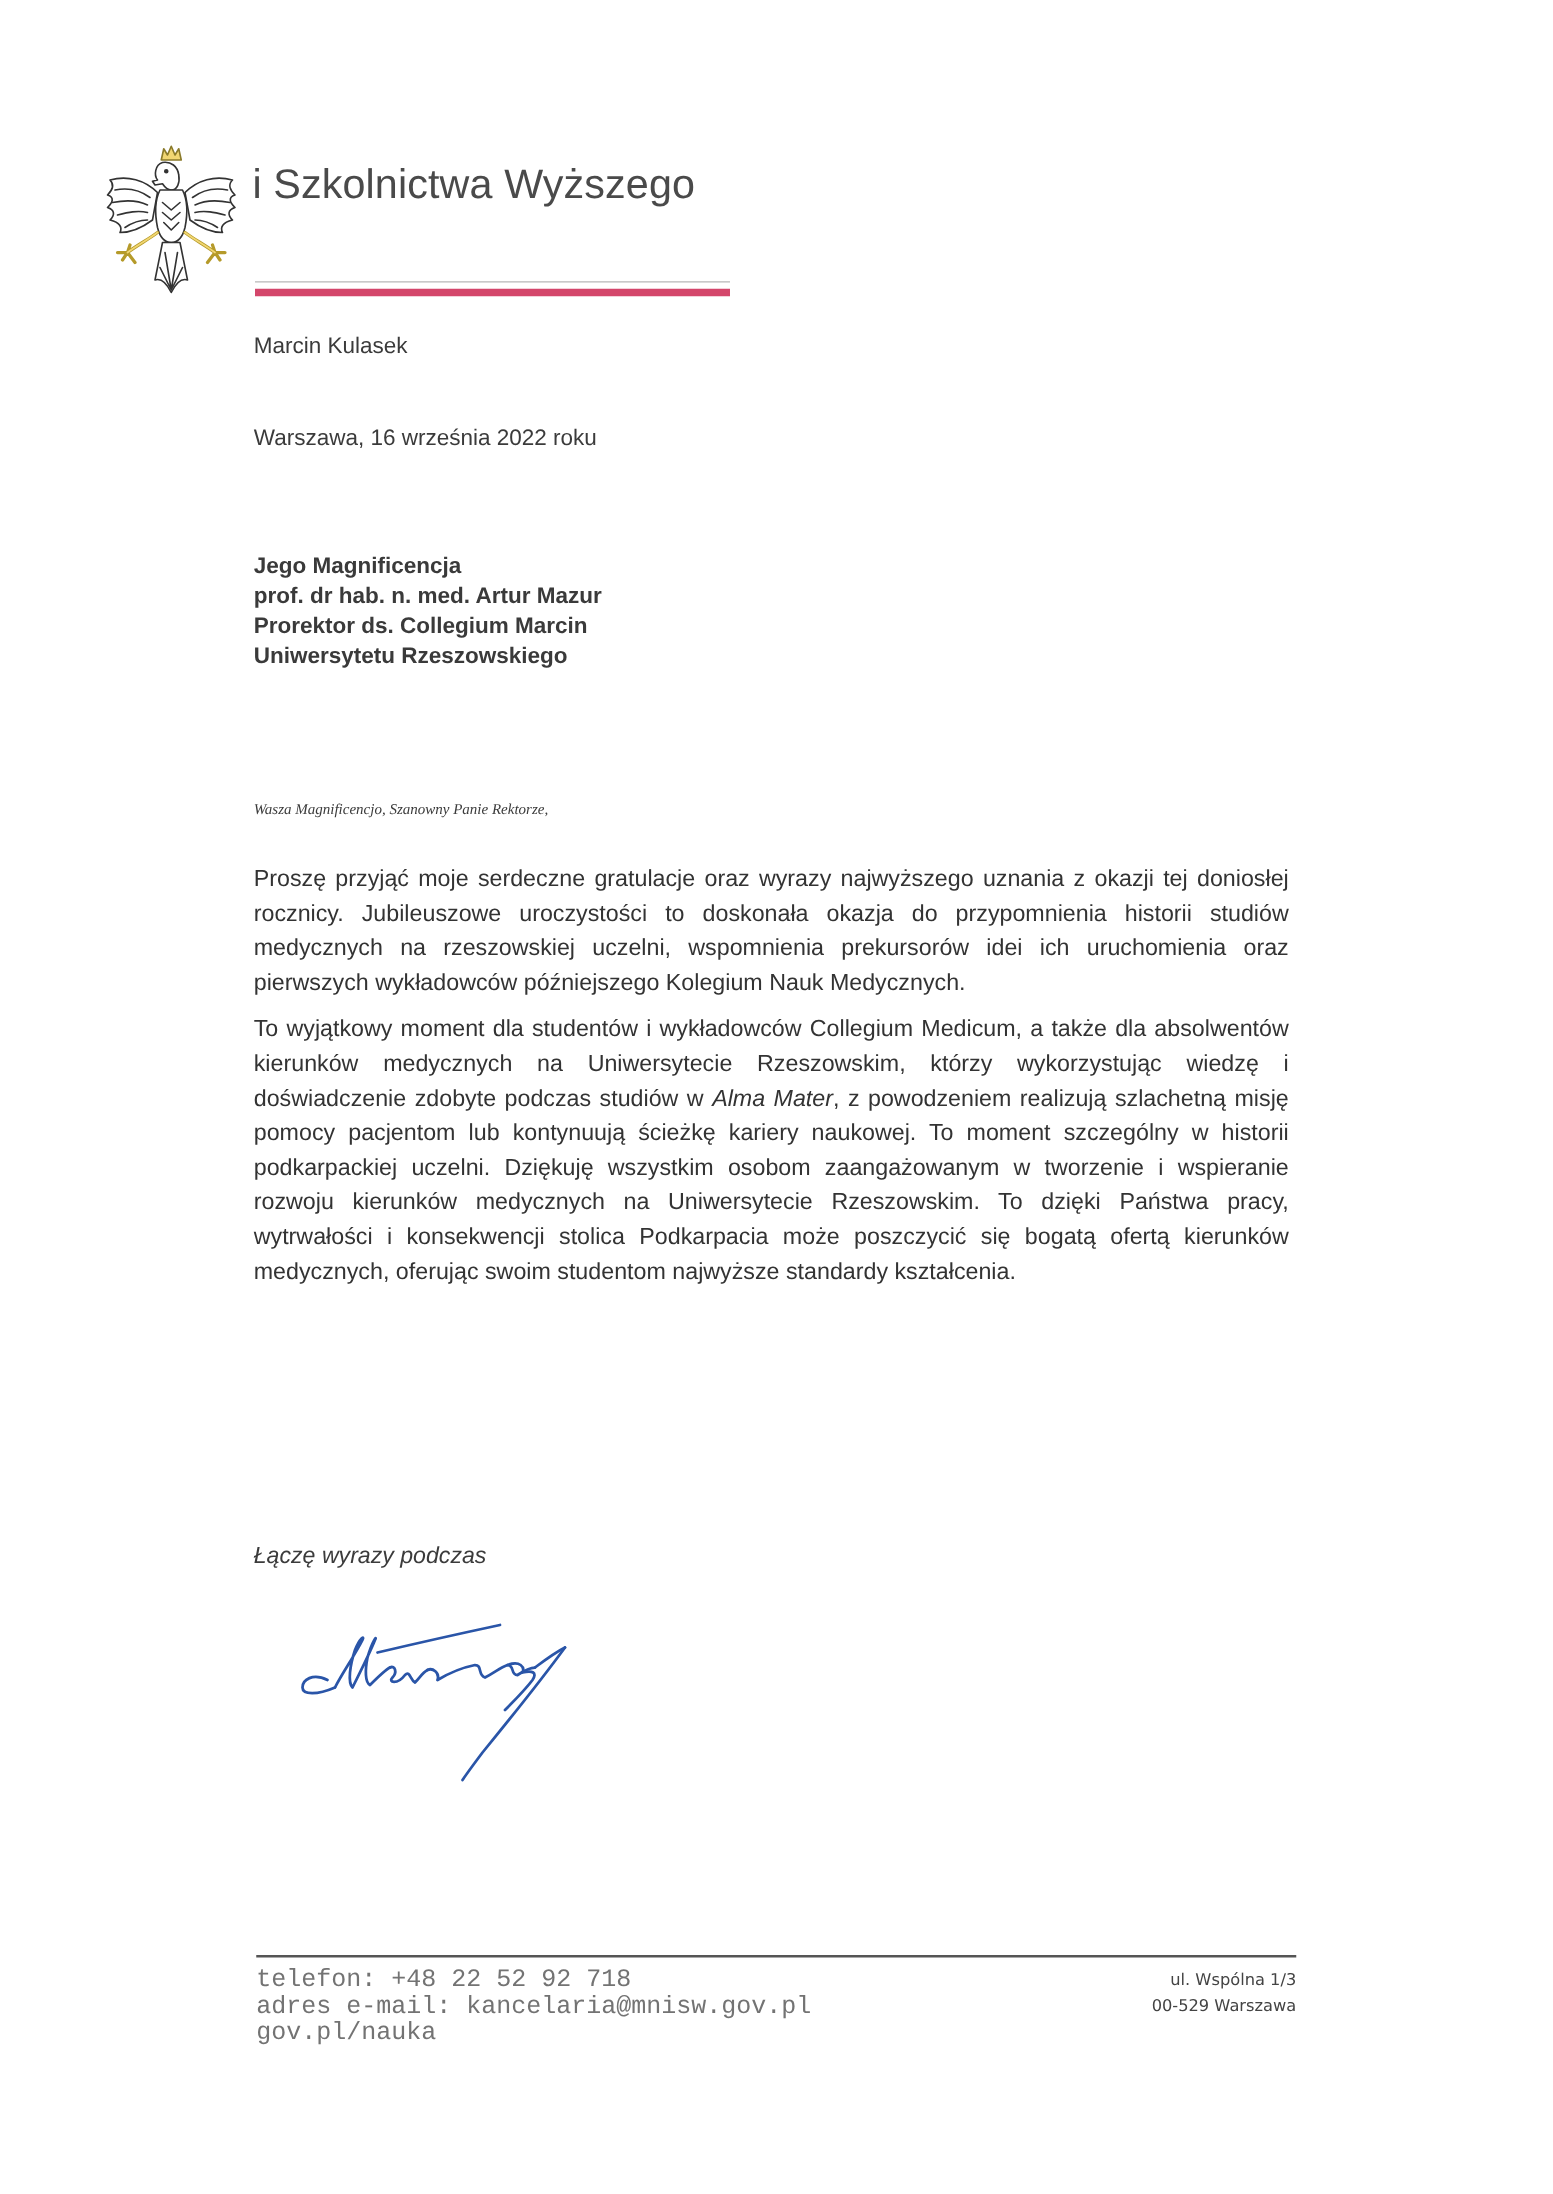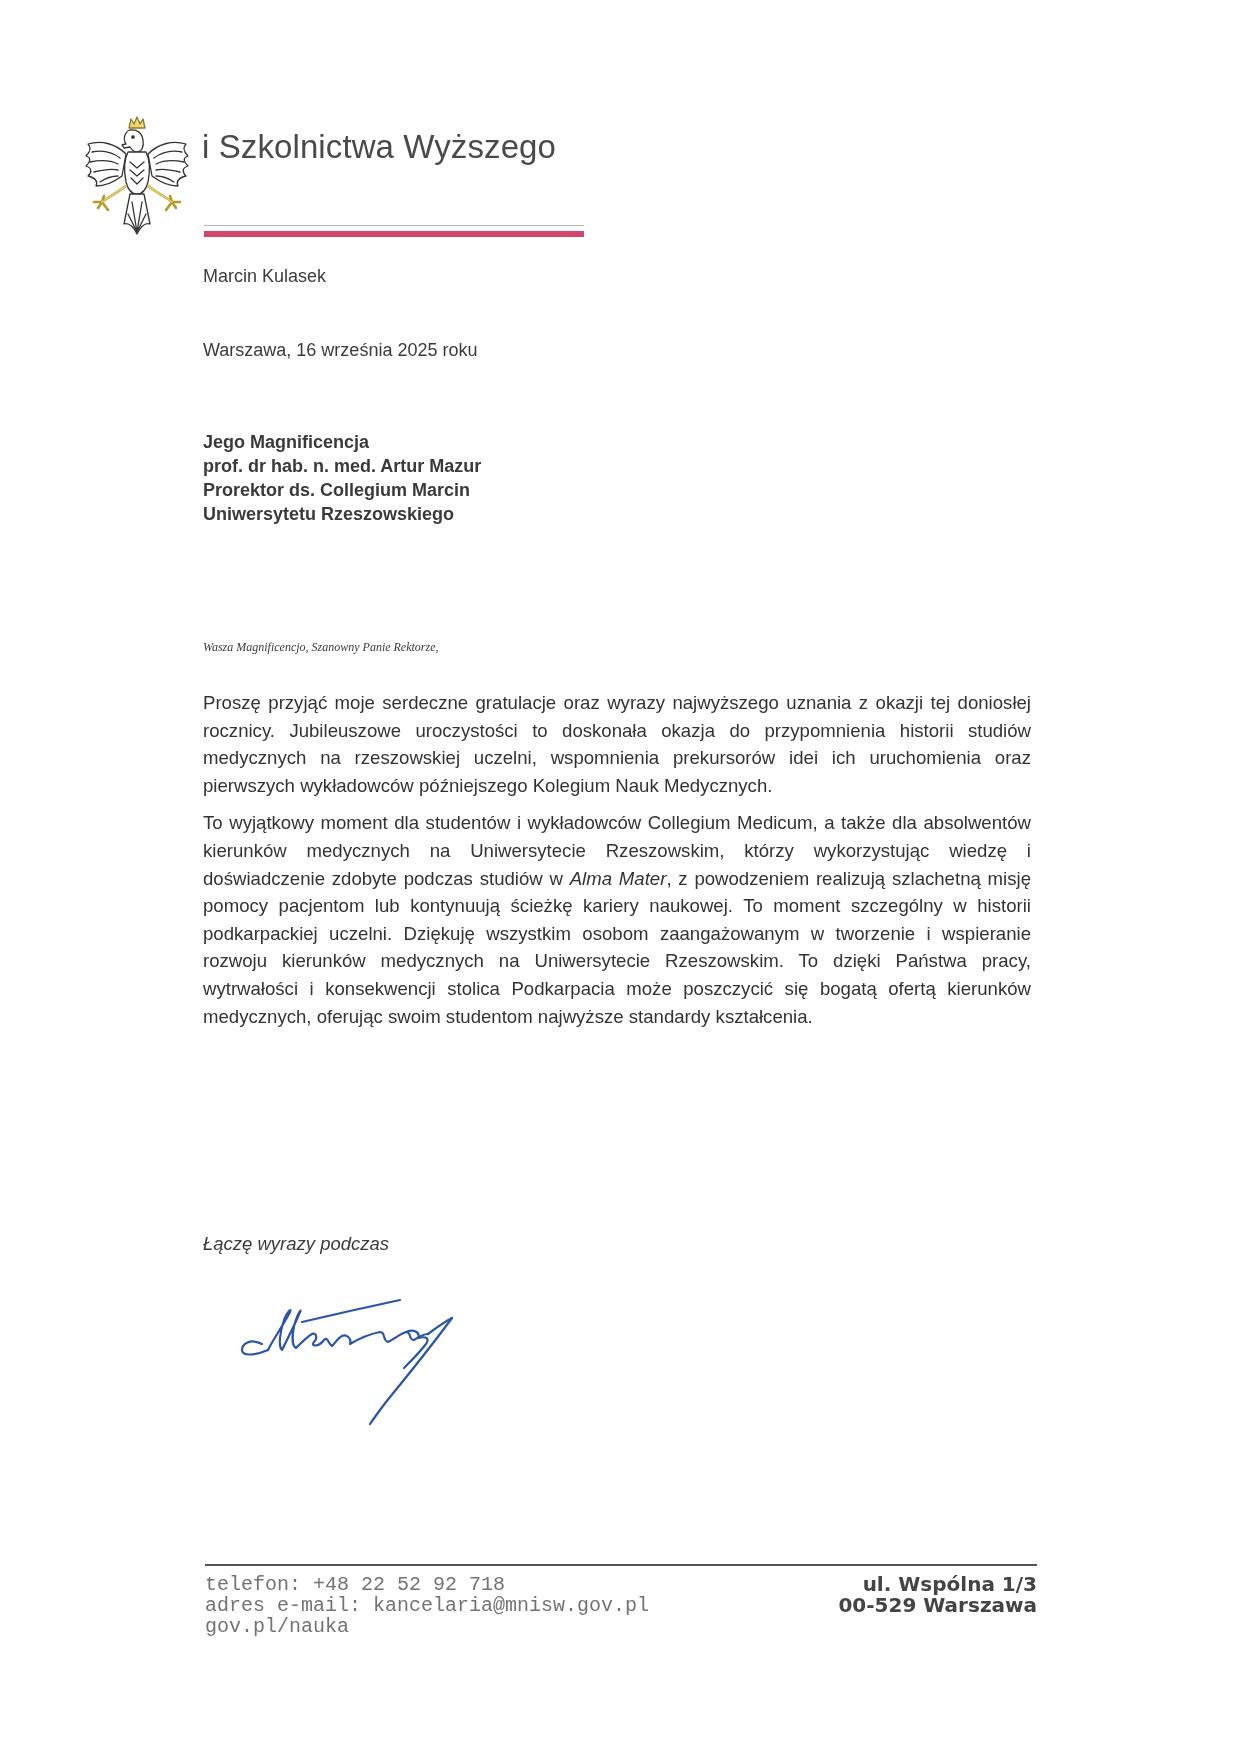--- a/index.html
+++ b/index.html
@@ -19,21 +19,21 @@
     color: #4a4a4a; letter-spacing: 0.1px;
     white-space: nowrap;
   }
   .rule-gray { left: 204px; top: 225px; width: 380px; height: 1px; background: #b8b8b8; }
   .rule-red { left: 204px; top: 231px; width: 380px; height: 6px; background: #d4466b; }
 
   .sender { left: 203px; top: 266px; font-size: 18px; color: #3b3b3b; white-space: nowrap; }
   .date { left: 203px; top: 340px; font-size: 18px; color: #3b3b3b; white-space: nowrap; }
 
   .recipient {
-    left: 203px; top: 430px;
+    left: 203px; top: 440px;
     font-size: 18px; line-height: 24px; font-weight: bold; color: #3a3a3a;
   }
   .recipient div { white-space: nowrap; }
 
   .greeting {
     left: 203px; top: 640px; font-size: 12px; font-style: italic; color: #3b3b3b;
     white-space: nowrap;
     font-family: Liberation Serif, serif;
   }
   .body-text {
@@ -49,24 +49,23 @@
   }
   .signature { left: 240px; top: 1298px; width: 300px; height: 130px; }
 
   .footer-rule { left: 205px; top: 1564px; width: 832px; height: 1.5px; background: #555; }
   .footer-left {
     left: 205px; top: 1574px; font-size: 20px; line-height: 21px; color: #737373;
     font-family: Liberation Mono, monospace;
   }
   .footer-left div, .footer-right div { white-space: nowrap; }
   .footer-right {
-    right: 205px; top: 1574px; font-size: 20px; line-height: 21px; color: #444;
+    right: 205px; top: 1574px; font-size: 13px; line-height: 21px; color: #444;
     text-align: right;
     font-family: "DejaVu Sans", sans-serif;
-    font-weight: bold;
   }
 </style>
 </head>
 <body>
 
 <div class="abs logo-eagle">
   <svg width="114" height="124" viewBox="0 0 114 124" fill="none" stroke="#333" stroke-width="1.3" stroke-linejoin="round" stroke-linecap="round">
 
     <path d="M49 14 L51 5 L54 10 L57 3 L60 10 L63 5 L65 14 Z" fill="#f1d672" stroke="#8a7a2a"></path>
 
@@ -91,21 +90,21 @@
   </svg>
 </div>
 
 <div class="abs logo-title">
   <div>i Szkolnictwa Wyższego</div>
 </div>
 <div class="abs rule-gray"></div>
 <div class="abs rule-red"></div>
 
 <div class="abs sender">Marcin Kulasek</div>
-<div class="abs date">Warszawa, 16 września 2025 roku</div>
+<div class="abs date">Warszawa, 16 września 2022 roku</div>
 
 <div class="abs recipient">
   <div>Jego Magnificencja</div>
   <div>prof. dr hab. n. med. Artur Mazur</div>
   <div>Prorektor ds. Collegium Marcin</div>
   <div>Uniwersytetu Rzeszowskiego</div>
 </div>
 
 <div class="abs greeting">Wasza Magnificencjo, Szanowny Panie Rektorze,</div>
 

